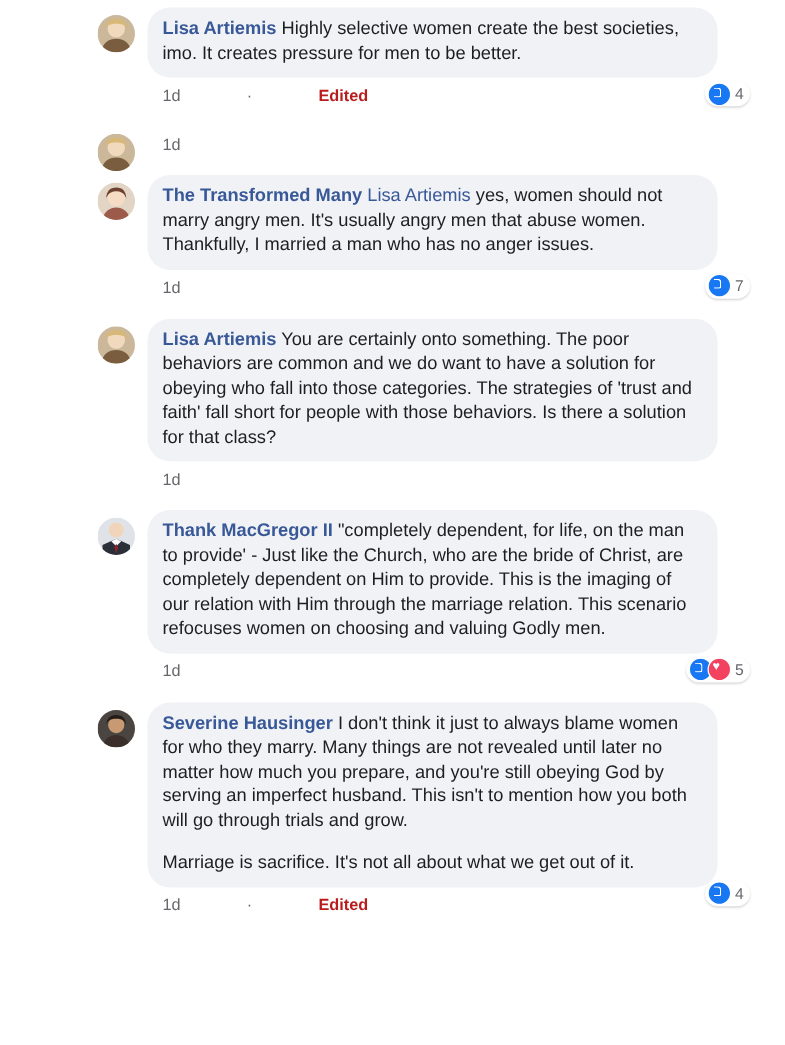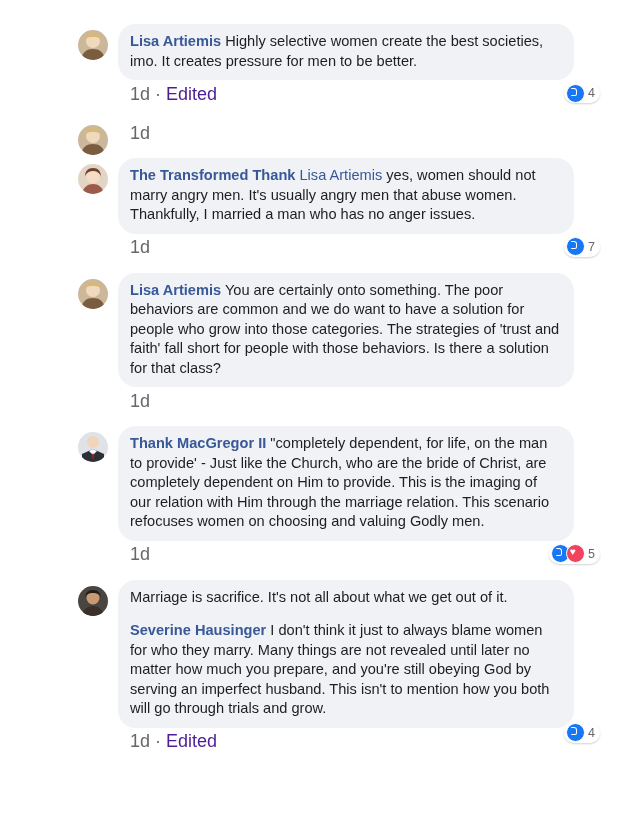--- a/index.html
+++ b/index.html
@@ -9,21 +9,21 @@
   }
   body {
     width: 628px;
     height: 836px;
     font-family: "Liberation Sans", sans-serif;
     color: #1c1e21;
     overflow: hidden;
     position: relative;
   }
   .thread {
-    padding: 24px 0 0 0;
+    padding: 6px 0 0 0;
   }
   .comment {
     display: flex;
     align-items: flex-start;
     padding: 0 14px 0 78px;
     margin-bottom: 16px;
     position: relative;
   }
   .avatar {
     position: absolute;
@@ -60,32 +60,34 @@
   .author {
     color: #385898;
     font-weight: bold;
   }
   .mention {
     color: #385898;
     font-weight: normal;
   }
   .meta {
     margin-top: 5px;
-    font-size: 18px;
+    font-size: 13px;
     color: #65676b;
     display: flex;
     align-items: center;
     padding-left: 12px;
     height: 18px;
+    gap: 48px;
   }
   .meta .dot {
     margin: 0 5px;
   }
   .meta .edited {
-    color: #4c1d95;
+    color: #b91c1c;
+    font-weight: bold;
   }
   .reactions {
     position: absolute;
     right: 14px;
     display: flex;
     align-items: center;
     background: #ffffff;
     border-radius: 11px;
     padding: 1px 5px 1px 2px;
     box-shadow: 0 1px 2px rgba(0,0,0,0.18);
@@ -192,21 +194,21 @@
     <div class="avatar">
       <svg width="30" height="30" viewBox="0 0 30 30">
         <rect width="30" height="30" fill="#e3d5c5"></rect>
         <circle cx="15" cy="12" r="7" fill="#f6dcc5"></circle>
         <path d="M4 30c1-7 6-10 11-10s10 3 11 10z" fill="#9c5a4a"></path>
         <path d="M7 13c0-6 3-9 8-9s8 3 8 9c0 0-1-6-8-6s-8 6-8 6z" fill="#6d4231"></path>
       </svg>
     </div>
     <div class="body">
       <div class="bubble">
-        <p><span class="author">The Transformed Thank</span> <span class="mention">Lisa Artiemis</span> <span>yes, women should not marry angry men. It's usually angry men that abuse women. Thankfully, I married a man who has no anger issues.</span></p>
+        <p><span class="author">The Transformed Many</span> <span class="mention">Lisa Artiemis</span> <span>yes, women should not marry angry men. It's usually angry men that abuse women. Thankfully, I married a man who has no anger issues.</span></p>
       </div>
       <div class="row-wrap">
         <div class="meta">
           <span>1d</span>
         </div>
         <div class="reactions" style="top:-2px;">
           <span class="rx rx-like"></span>
           <span class="count">7</span>
         </div>
       </div>
@@ -217,21 +219,21 @@
     <div class="avatar">
       <svg width="30" height="30" viewBox="0 0 30 30">
         <rect width="30" height="30" fill="#cbb89a"></rect>
         <circle cx="15" cy="11" r="7" fill="#f0d9bd"></circle>
         <path d="M3 30c1-8 6-11 12-11s11 3 12 11z" fill="#7a5c3e"></path>
         <path d="M6 12c0-6 4-9 9-9s9 3 9 9c0-3-3-5-9-5s-9 2-9 5z" fill="#d8b877"></path>
       </svg>
     </div>
     <div class="body">
       <div class="bubble">
-        <p><span class="author">Lisa Artiemis</span> <span>You are certainly onto something. The poor behaviors are common and we do want to have a solution for people who grow into those categories. The strategies of 'trust and faith' fall short for people with those behaviors. Is there a solution for that class?</span></p>
+        <p><span class="author">Lisa Artiemis</span> <span>You are certainly onto something. The poor behaviors are common and we do want to have a solution for obeying who fall into those categories. The strategies of 'trust and faith' fall short for people with those behaviors. Is there a solution for that class?</span></p>
       </div>
       <div class="row-wrap">
         <div class="meta">
           <span>1d</span>
         </div>
       </div>
     </div>
   </div>
 
   <div class="comment">
@@ -265,22 +267,22 @@
     <div class="avatar">
       <svg width="30" height="30" viewBox="0 0 30 30">
         <rect width="30" height="30" fill="#4a4540"></rect>
         <circle cx="15" cy="12" r="6.5" fill="#c79a73"></circle>
         <path d="M4 30c1-7 6-10 11-10s10 3 11 10z" fill="#3a2f2a"></path>
         <path d="M7 13c0-6 3-9 8-9s8 3 8 9c0-4-3-6-8-6s-8 2-8 6z" fill="#241c18"></path>
       </svg>
     </div>
     <div class="body">
       <div class="bubble">
+        <p><span class="author">Severine Hausinger</span> <span>I don't think it just to always blame women for who they marry. Many things are not revealed until later no matter how much you prepare, and you're still obeying God by serving an imperfect husband. This isn't to mention how you both will go through trials and grow.</span></p>
         <p>Marriage is sacrifice. It's not all about what we get out of it.</p>
-        <p><span class="author">Severine Hausinger</span> <span>I don't think it just to always blame women for who they marry. Many things are not revealed until later no matter how much you prepare, and you're still obeying God by serving an imperfect husband. This isn't to mention how you both will go through trials and grow.</span></p>
       </div>
       <div class="row-wrap">
         <div class="meta">
           <span>1d</span>
           <span class="dot">·</span>
           <span class="edited">Edited</span>
         </div>
         <div class="reactions" style="top:-10px;">
           <span class="rx rx-like"></span>
           <span class="count">4</span>

